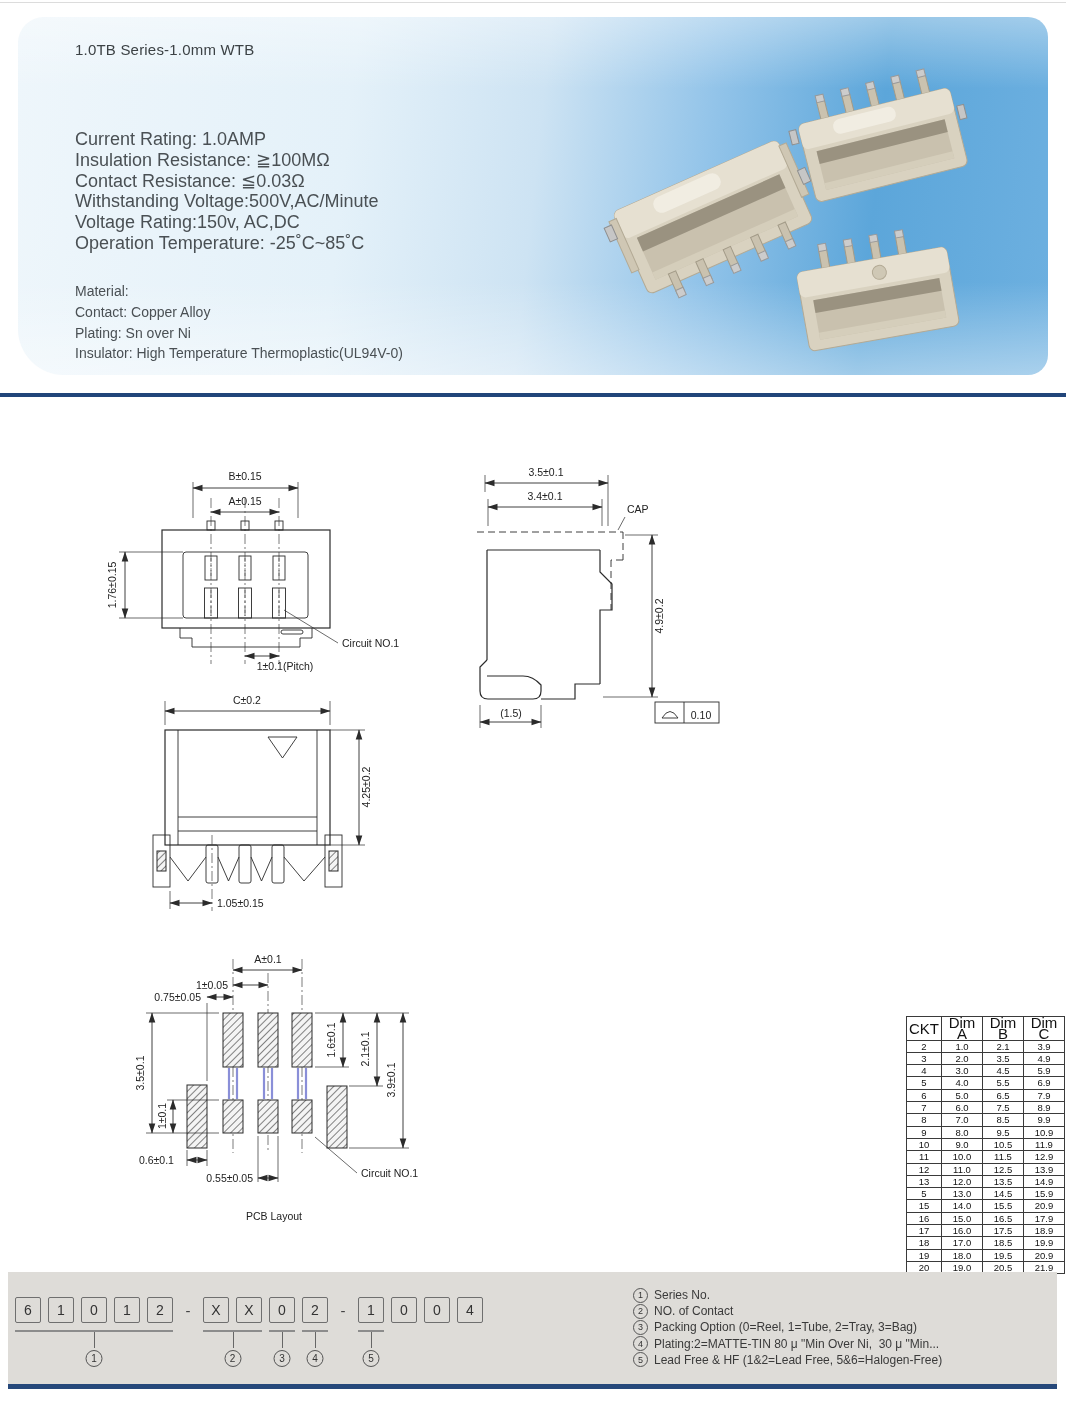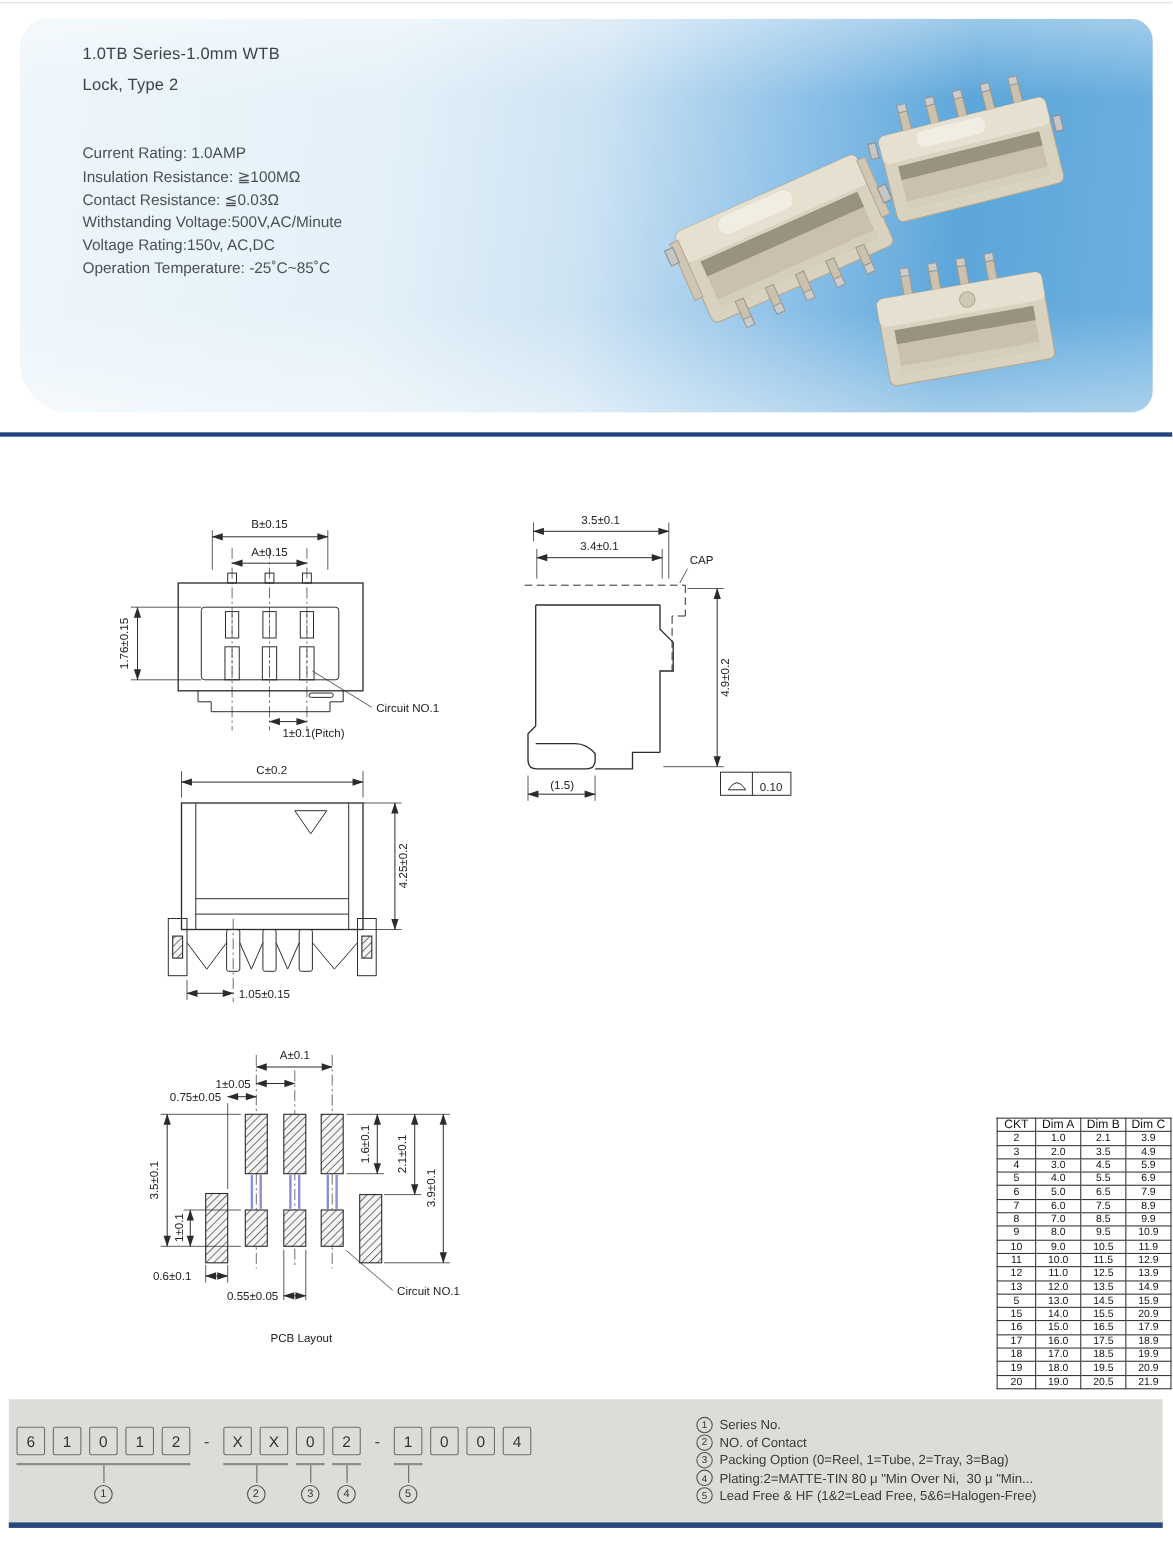--- a/index.html
+++ b/index.html
@@ -7,21 +7,21 @@
         font-family:"Liberation Sans",sans-serif;color:#333;}
   .top-rule{position:absolute;left:0;top:2px;width:1066px;height:1px;background:#dcdcdc;}
 
   
   .hero{position:absolute;left:18px;top:17px;width:1030px;height:358px;
         border-radius:26px 20px 20px 46px;overflow:hidden;
         background:
           linear-gradient(180deg, rgba(255,255,255,.38) 0%, rgba(255,255,255,0) 20%, rgba(255,255,255,0) 74%, rgba(255,255,255,.42) 100%),
           linear-gradient(96deg,#eef6fb 0%,#e4f1f9 32%,#cde3f3 50%,#93c4e9 66%,#5ca6da 82%,#6db0e0 100%);}
   .hero-title{position:absolute;left:57px;top:19px;font-size:15px;line-height:28px;color:#3c4245;letter-spacing:.2px;}
-  .hero-specs{position:absolute;left:57px;top:112px;font-size:14px;line-height:20.8px;color:#4a5054;}
+  .hero-specs{position:absolute;left:57px;top:112px;font-size:18px;line-height:20.8px;color:#4a5054;}
   .hero-material{position:absolute;left:57px;top:264px;font-size:14px;line-height:20.8px;color:#4a5054;}
   .photo-svg{position:absolute;right:0;top:0;}
 
   .divider{position:absolute;left:0;top:393px;width:1066px;height:4px;background:#21457a;}
 
   
   svg.draw{position:absolute;overflow:visible;}
   svg text{font-family:"Liberation Sans",sans-serif;font-size:10.5px;fill:#222;}
   .obj{stroke:#2b2b2b;stroke-width:1.2;fill:none;}
   .obj2{stroke:#2b2b2b;stroke-width:.9;fill:none;}
@@ -30,21 +30,21 @@
   .cl{stroke:#444;stroke-width:.7;fill:none;stroke-dasharray:10 3 2 3;}
   .hid{stroke:#555;stroke-width:.7;fill:none;stroke-dasharray:3 2;}
   .dsh{stroke:#2b2b2b;stroke-width:.9;fill:none;stroke-dasharray:7 4;}
   .pad{fill:url(#hatch);stroke:#2b2b2b;stroke-width:1;}
   .defs-holder{position:absolute;width:0;height:0;overflow:hidden;}
 
   
   table.dim-table{position:absolute;left:906px;top:1016px;border-collapse:collapse;background:#fff;}
   table.dim-table th,table.dim-table td{border:1px solid #3a3a3a;font-size:9.5px;font-weight:normal;
         color:#111;text-align:center;padding:0 2px;height:11.3px;line-height:11.3px;}
-  table.dim-table th{font-size:11px;}
+  table.dim-table th{font-size:15px;}
   .col-ckt{width:30px;} .col-d{width:36px;}
 
   
   .panel{position:absolute;left:8px;top:1272px;width:1049px;height:112px;background:#dedcd8;
          border-bottom:5px solid #26487a;}
   .partcode{position:absolute;left:7px;top:25px;display:flex;align-items:flex-start;gap:7px;}
   .seg{position:relative;display:flex;gap:7px;}
   .pbox{width:24px;height:24px;border:1.5px solid #6f6f6f;border-radius:2px;
         display:flex;align-items:center;justify-content:center;font-size:14px;color:#333;background:transparent;}
   .pdash{width:16px;height:27px;display:flex;align-items:center;justify-content:center;font-size:15px;color:#444;}
@@ -141,29 +141,34 @@
         <rect x="-76" y="-40" width="152" height="80" rx="6" fill="#d9d2c0" stroke="#b3aa95"></rect>
         <rect x="-76" y="-40" width="152" height="26" rx="6" fill="#e6e0d1"></rect>
         <circle cx="6" cy="-26" r="7" fill="#cfc8b5" stroke="#b3aa95"></circle>
         <rect x="-64" y="-10" width="128" height="40" fill="#c9c1ae"></rect>
         <rect x="-64" y="-10" width="128" height="13" fill="#9a9280"></rect>
         <rect x="-64" y="23" width="128" height="7" fill="#d5cebb"></rect>
       </g>
     </svg>
     <div class="hero-title" id="hero-title">
         <div class="title-line">1.0TB Series-1.0mm WTB</div>
-        <div class="title-line">Lock, Type 2</div>
       </div>
     <div class="hero-specs" id="hero-specs">
         <div class="spec-line">Current Rating: 1.0AMP</div>
         <div class="spec-line">Insulation Resistance: ≧100MΩ</div>
         <div class="spec-line">Contact Resistance: ≦0.03Ω</div>
         <div class="spec-line">Withstanding Voltage:500V,AC/Minute</div>
         <div class="spec-line">Voltage Rating:150v, AC,DC</div>
         <div class="spec-line">Operation Temperature: -25˚C~85˚C</div>
+      </div>
+    <div class="hero-material" id="hero-material">
+        <div class="material-line">Material:</div>
+        <div class="material-line">Contact: Copper Alloy</div>
+        <div class="material-line">Plating: Sn over Ni</div>
+        <div class="material-line">Insulator: High Temperature Thermoplastic(UL94V-0)</div>
       </div>
   </div>
 
   <div class="divider"></div>
 
   <svg class="draw" style="left:95px;top:462px;" width="370" height="215" viewBox="0 0 370 215">
     <line class="ext" x1="98" y1="20" x2="98" y2="56"></line>
     <line class="ext" x1="203" y1="20" x2="203" y2="56"></line>
     <line class="dim" x1="98" y1="26" x2="203" y2="26" marker-start="url(#arr)" marker-end="url(#arr)"></line>
     <text x="150" y="18" text-anchor="middle">B±0.15</text>

